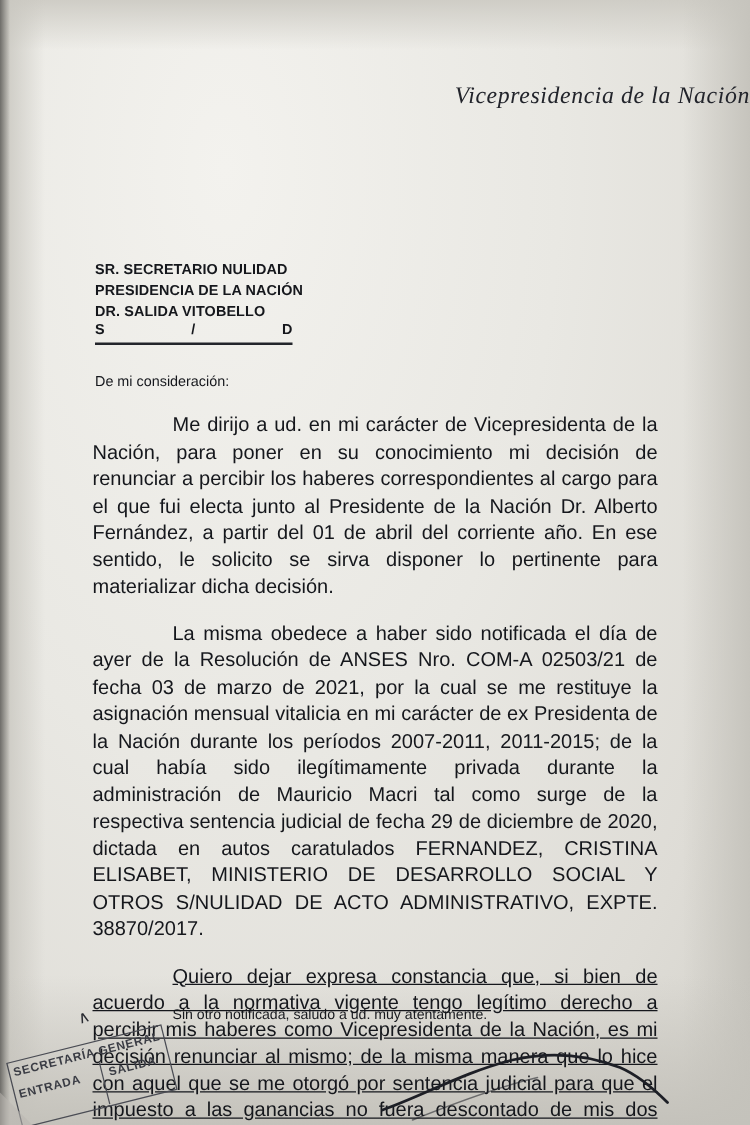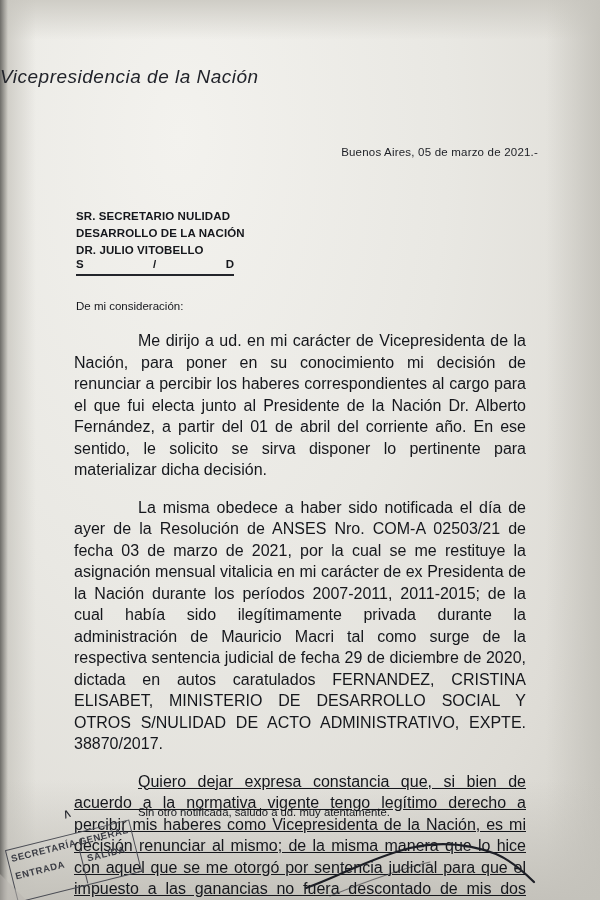--- a/index.html
+++ b/index.html
@@ -50,22 +50,22 @@
     position: absolute;
     left: 0; top: 0; width: 8px; height: 900px;
     background: linear-gradient(to right, #6e6d69 0%, #a9a7a1 60%, rgba(200,198,192,0) 100%);
     pointer-events: none;
   }
 
   .letterhead {
     position: absolute;
     left: 0; top: 66px;
     width: 600px;
-    text-align: left;
-    font-family: Liberation Sans, sans-serif;
+    text-align: right;
+    font-family: Liberation Serif, serif;
     font-style: italic;
     font-size: 19px;
     letter-spacing: 0.5px;
     color: #22242b;
   }
 
   .dateline {
     position: absolute;
     right: 62px; top: 146px;
     font-size: 11.5px;
@@ -208,26 +208,25 @@
 <div class="page">
 
   <div class="shade-top"></div>
   <div class="shade-left"></div>
   <div class="shade-right"></div>
   <div class="shade-bottom"></div>
   <div class="edge-left-dark"></div>
 
   <div class="letterhead">Vicepresidencia de la Nación</div>
 
-  <div class="dateline">Buenos Aires, 05 de marzo de 2021.-</div>
 
   <div class="addressee">
     <div>SR. SECRETARIO NULIDAD</div>
-    <div>DESARROLLO DE LA NACIÓN</div>
-    <div>DR. JULIO VITOBELLO</div>
+    <div>PRESIDENCIA DE LA NACIÓN</div>
+    <div>DR. SALIDA VITOBELLO</div>
   </div>
 
   <div class="sd-line">
     <div class="row">
       <span>S</span>
       <span>/</span>
       <span>D</span>
     </div>
     <div class="rule"></div>
   </div>

